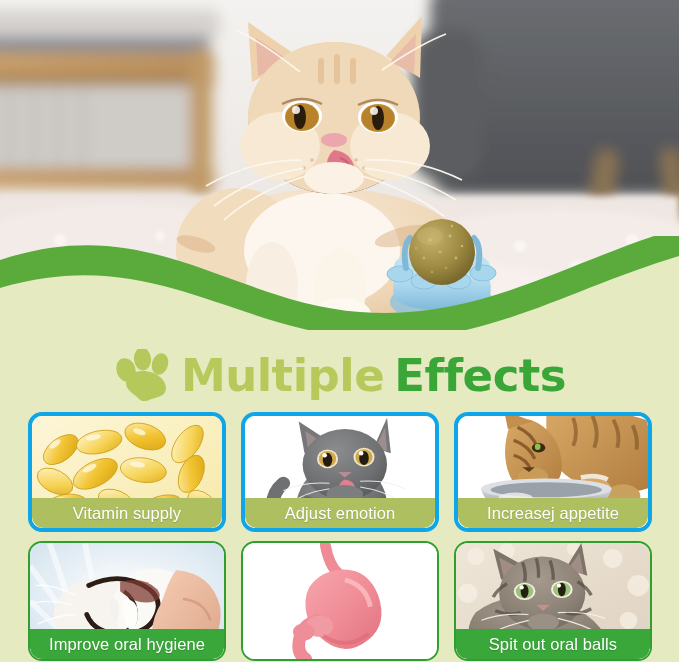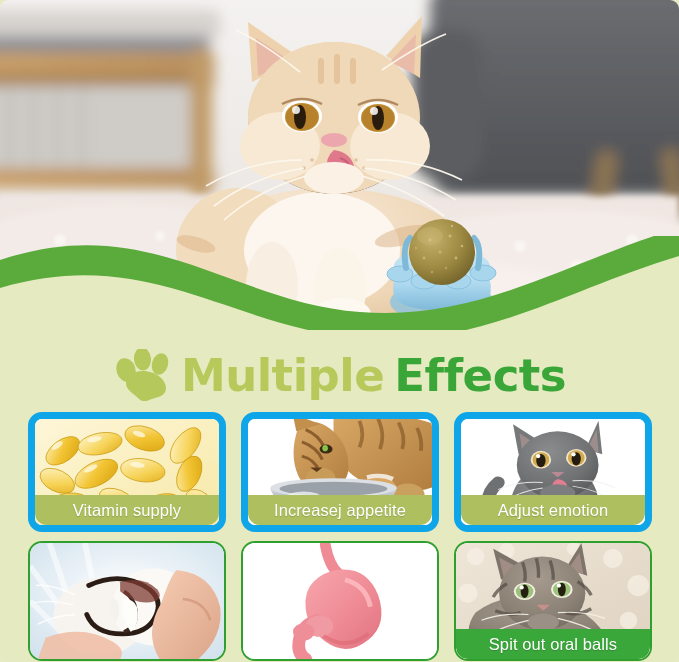--- a/index.html
+++ b/index.html
@@ -7,21 +7,20 @@
     width:679px;height:662px;
     font-family:"Liberation Sans", sans-serif;
     background:#e7ebc4;
     overflow:hidden;
     position:relative;
   }
   #infographic{
     position:absolute;inset:0;
     width:679px;height:662px;
     overflow:hidden;
-    border-radius:9px;
   }
 
   
   .hero{
     position:absolute;left:0;top:0;width:679px;height:320px;
     overflow:hidden;
     background:#ebe7e3;
   }
   .hero-svg{position:absolute;left:0;top:0;width:679px;height:320px;}
 
@@ -64,21 +63,21 @@
     grid-template-rows:120px 120px;
     column-gap:15px;row-gap:9px;
   }
   .card{
     position:relative;
     border-radius:14px;
     overflow:hidden;
     background:#ffffff;
     box-sizing:border-box;
   }
-  .card.top{border:7px solid #0ea5e9;}
+  .card.top{border:4px solid #0ea5e9;}
   .card.bot{border:2px solid #2fa02f;}
   .card-photo{position:absolute;inset:0;width:100%;height:100%;}
   .card-label{
     position:absolute;left:0;right:0;bottom:0;
     height:30px;line-height:30px;
     text-align:center;
     color:#ffffff;
     font-size:16.5px;
     letter-spacing:0.1px;
     border-bottom-left-radius:12px;
@@ -374,76 +373,20 @@
             <ellipse cx="110" cy="52" rx="8" ry="3" transform="rotate(8 110 52)"></ellipse>
             <ellipse cx="30" cy="90" rx="7" ry="3"></ellipse>
           </g>
         </svg>
         <div class="card-label">Vitamin supply</div>
       </div>
 
       <div class="card top">
         <svg class="card-photo" viewBox="0 0 198 120" preserveAspectRatio="none">
           <defs>
-            <linearGradient id="bowlG" x1="0" y1="0" x2="0" y2="1">
-              <stop offset="0" stop-color="#e9ecef"></stop>
-                <stop offset="0.45" stop-color="#b9bfc6"></stop>
-              <stop offset="0.8" stop-color="#8d949c"></stop>
-                <stop offset="1" stop-color="#cfd4d9"></stop>
-            </linearGradient>
-            <linearGradient id="catF" x1="0" y1="0" x2="1" y2="1">
-              <stop offset="0" stop-color="#d9a866"></stop>
-                <stop offset="1" stop-color="#b07d3e"></stop>
-            </linearGradient>
-          </defs>
-          <rect width="198" height="120" fill="#ffffff"></rect>
-
-          <path d="M92 -8 q50 -6 110 14 l0 70 q-30 12 -62 2 q-32 -10 -48 -40 z" fill="url(#catF)"></path>
-
-          <g fill="#7d5223" opacity="0.6">
-            <path d="M120 2 q6 16 0 30" stroke="#7d5223" stroke-width="4" fill="none"></path>
-            <path d="M140 0 q8 18 2 34" stroke="#7d5223" stroke-width="4" fill="none"></path>
-            <path d="M162 4 q8 16 4 30" stroke="#7d5223" stroke-width="4" fill="none"></path>
-            <path d="M182 10 q6 14 4 26" stroke="#7d5223" stroke-width="4" fill="none"></path>
-          </g>
-
-          <path d="M54 10 q14 -12 30 -2 q22 14 24 42 q2 24 -20 30 q-24 6 -34 -16 q-10 -24 0 -54 z" fill="url(#catF)"></path>
-
-          <path d="M52 14 L48 -6 L78 6 Z" fill="#c2904c"></path>
-
-          <g stroke="#76491f" stroke-width="3.4" fill="none" opacity="0.75">
-            <path d="M62 12 q14 6 20 20"></path>
-            <path d="M58 26 q16 6 22 20"></path>
-            <path d="M58 42 q14 4 18 16"></path>
-          </g>
-
-          <ellipse cx="84" cy="34" rx="7" ry="5" fill="#3a2a14"></ellipse>
-          <ellipse cx="83" cy="33" rx="3" ry="3.5" fill="#86c44a"></ellipse>
-
-          <ellipse cx="78" cy="66" rx="16" ry="11" fill="#c99b58"></ellipse>
-          <path d="M74 60 l-7 -5 h13 z" fill="#5c3b1a"></path>
-
-          <ellipse cx="140" cy="80" rx="20" ry="15" fill="#d9a866"></ellipse>
-          <ellipse cx="172" cy="86" rx="18" ry="13" fill="#caa05f"></ellipse>
-          <path d="M128 66 q16 -4 28 2" stroke="#f0e6d8" stroke-width="5" fill="none"></path>
-
-          <path d="M24 78 q74 -12 136 0 q-6 28 -68 28 q-62 0 -68 -28 z" fill="url(#bowlG)"></path>
-          <ellipse cx="92" cy="78" rx="68" ry="11" fill="#dce0e4"></ellipse>
-          <ellipse cx="92" cy="79" rx="58" ry="8" fill="#9aa1a9"></ellipse>
-          <ellipse cx="92" cy="108" rx="46" ry="8" fill="#c7ccd1"></ellipse>
-          <ellipse cx="60" cy="88" rx="18" ry="6" fill="#eef1f4" opacity="0.8"></ellipse>
-
-          <ellipse cx="92" cy="114" rx="72" ry="5" fill="#e3e6e9" opacity="0.8"></ellipse>
-        </svg>
-        <div class="card-label">Increasej appetite</div>
-      </div>
-
-      <div class="card top">
-        <svg class="card-photo" viewBox="0 0 198 120" preserveAspectRatio="none">
-          <defs>
             <radialGradient id="greyF" cx="0.4" cy="0.3" r="0.85">
               <stop offset="0" stop-color="#8b8c8e"></stop>
                 <stop offset="0.6" stop-color="#6e7072"></stop>
               <stop offset="1" stop-color="#4e5052"></stop>
             </radialGradient>
           </defs>
           <rect width="198" height="120" fill="#ffffff"></rect>
 
           <path d="M58 78 q12 -26 44 -26 q34 0 44 30 q6 22 0 42 l-92 0 q-6 -24 4 -46 z" fill="url(#greyF)"></path>
 
@@ -477,20 +420,76 @@
           <g stroke="#f0f0f0" stroke-width="1.1" fill="none" opacity="0.9">
             <path d="M88 72 Q60 70 40 80"></path>
               <path d="M88 78 Q62 82 46 94"></path>
             <path d="M120 70 Q148 68 166 78"></path>
               <path d="M120 76 Q146 80 162 92"></path>
           </g>
 
           <path d="M62 86 q42 18 84 2" stroke="#5c5e60" stroke-width="3" fill="none" opacity="0.5"></path>
         </svg>
         <div class="card-label">Adjust emotion</div>
+      </div>
+
+      <div class="card top">
+        <svg class="card-photo" viewBox="0 0 198 120" preserveAspectRatio="none">
+          <defs>
+            <linearGradient id="bowlG" x1="0" y1="0" x2="0" y2="1">
+              <stop offset="0" stop-color="#e9ecef"></stop>
+                <stop offset="0.45" stop-color="#b9bfc6"></stop>
+              <stop offset="0.8" stop-color="#8d949c"></stop>
+                <stop offset="1" stop-color="#cfd4d9"></stop>
+            </linearGradient>
+            <linearGradient id="catF" x1="0" y1="0" x2="1" y2="1">
+              <stop offset="0" stop-color="#d9a866"></stop>
+                <stop offset="1" stop-color="#b07d3e"></stop>
+            </linearGradient>
+          </defs>
+          <rect width="198" height="120" fill="#ffffff"></rect>
+
+          <path d="M92 -8 q50 -6 110 14 l0 70 q-30 12 -62 2 q-32 -10 -48 -40 z" fill="url(#catF)"></path>
+
+          <g fill="#7d5223" opacity="0.6">
+            <path d="M120 2 q6 16 0 30" stroke="#7d5223" stroke-width="4" fill="none"></path>
+            <path d="M140 0 q8 18 2 34" stroke="#7d5223" stroke-width="4" fill="none"></path>
+            <path d="M162 4 q8 16 4 30" stroke="#7d5223" stroke-width="4" fill="none"></path>
+            <path d="M182 10 q6 14 4 26" stroke="#7d5223" stroke-width="4" fill="none"></path>
+          </g>
+
+          <path d="M54 10 q14 -12 30 -2 q22 14 24 42 q2 24 -20 30 q-24 6 -34 -16 q-10 -24 0 -54 z" fill="url(#catF)"></path>
+
+          <path d="M52 14 L48 -6 L78 6 Z" fill="#c2904c"></path>
+
+          <g stroke="#76491f" stroke-width="3.4" fill="none" opacity="0.75">
+            <path d="M62 12 q14 6 20 20"></path>
+            <path d="M58 26 q16 6 22 20"></path>
+            <path d="M58 42 q14 4 18 16"></path>
+          </g>
+
+          <ellipse cx="84" cy="34" rx="7" ry="5" fill="#3a2a14"></ellipse>
+          <ellipse cx="83" cy="33" rx="3" ry="3.5" fill="#86c44a"></ellipse>
+
+          <ellipse cx="78" cy="66" rx="16" ry="11" fill="#c99b58"></ellipse>
+          <path d="M74 60 l-7 -5 h13 z" fill="#5c3b1a"></path>
+
+          <ellipse cx="140" cy="80" rx="20" ry="15" fill="#d9a866"></ellipse>
+          <ellipse cx="172" cy="86" rx="18" ry="13" fill="#caa05f"></ellipse>
+          <path d="M128 66 q16 -4 28 2" stroke="#f0e6d8" stroke-width="5" fill="none"></path>
+
+          <path d="M24 78 q74 -12 136 0 q-6 28 -68 28 q-62 0 -68 -28 z" fill="url(#bowlG)"></path>
+          <ellipse cx="92" cy="78" rx="68" ry="11" fill="#dce0e4"></ellipse>
+          <ellipse cx="92" cy="79" rx="58" ry="8" fill="#9aa1a9"></ellipse>
+          <ellipse cx="92" cy="108" rx="46" ry="8" fill="#c7ccd1"></ellipse>
+          <ellipse cx="60" cy="88" rx="18" ry="6" fill="#eef1f4" opacity="0.8"></ellipse>
+
+          <ellipse cx="92" cy="114" rx="72" ry="5" fill="#e3e6e9" opacity="0.8"></ellipse>
+        </svg>
+        <div class="card-label">Increasej appetite</div>
       </div>
 
       <div class="card bot">
         <svg class="card-photo" viewBox="0 0 198 120" preserveAspectRatio="none">
           <defs>
             <radialGradient id="rayG" cx="0.5" cy="0.45" r="0.75">
               <stop offset="0" stop-color="#ffffff"></stop>
                 <stop offset="1" stop-color="#cfe0ec"></stop>
             </radialGradient>
             <linearGradient id="skinG" x1="0" y1="0" x2="1" y2="1">
@@ -522,20 +521,21 @@
           <path d="M156 58 q22 2 28 22" stroke="#cf9478" stroke-width="2.5" fill="none" opacity="0.7"></path>
 
           <path d="M16 98 q38 -14 68 4 q14 8 8 18 l-84 0 z" fill="#eebfa6" opacity="0.9"></path>
 
           <g stroke="#ffffff" stroke-width="1.4" fill="none" opacity="0.85">
             <path d="M46 54 Q22 42 6 44"></path>
               <path d="M44 64 Q20 58 4 62"></path>
             <path d="M46 74 Q22 76 8 84"></path>
           </g>
         </svg>
+        <div class="card-label">Improve oral hygiene</div>
       </div>
 
       <div class="card bot">
         <svg class="card-photo" viewBox="0 0 198 120" preserveAspectRatio="none">
           <defs>
             <linearGradient id="stomG" x1="0" y1="0" x2="1" y2="1">
               <stop offset="0" stop-color="#f7a6ad"></stop>
                 <stop offset="0.55" stop-color="#ef8b95"></stop>
               <stop offset="1" stop-color="#e0737f"></stop>
             </linearGradient>

